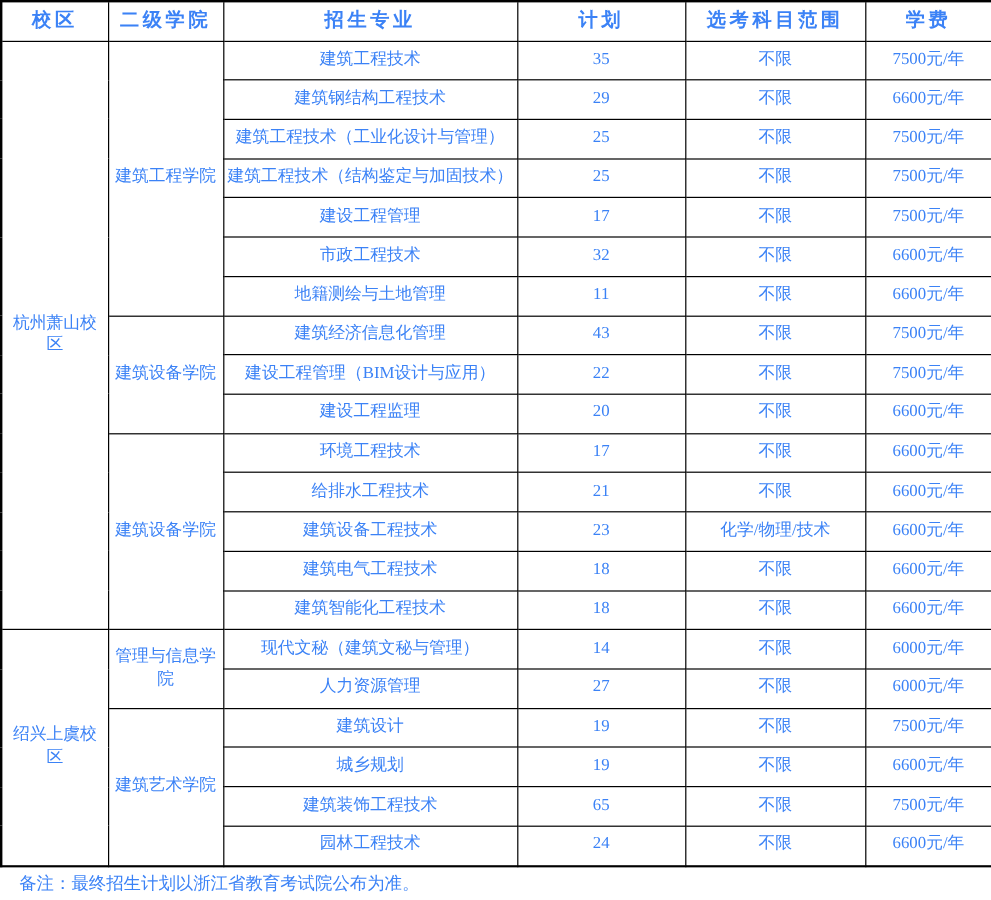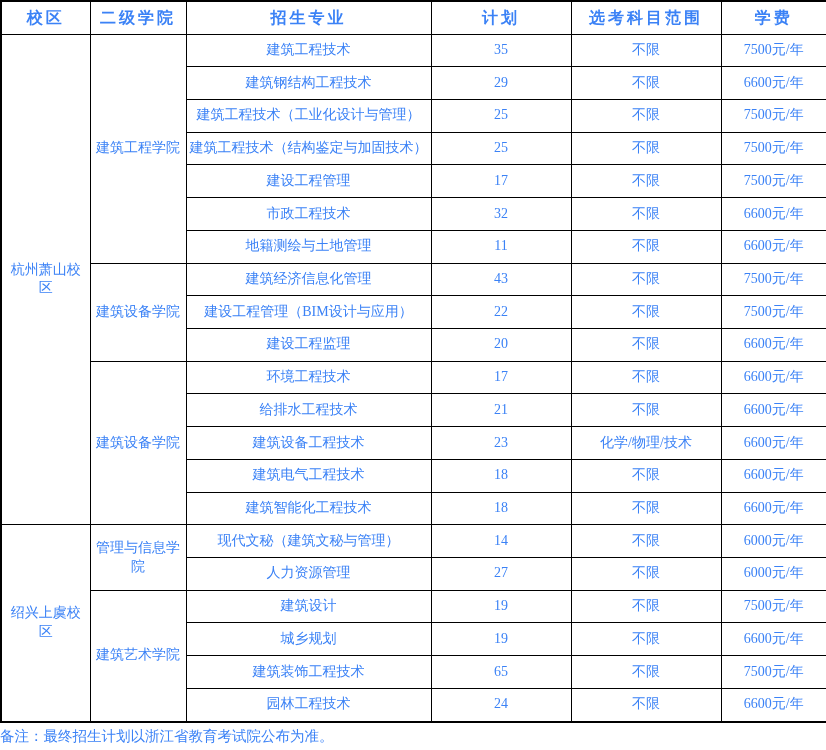--- a/index.html
+++ b/index.html
@@ -32,21 +32,21 @@
     font-size: 16px;
     letter-spacing: 3px;
   }
   td.plan-cell { font-size: 15px; margin-left: 39px; }
   td.campus-cell, td.college-cell { font-size: 14px; }
   .note {
     height: 27px;
     display: flex;
     align-items: center;
     font-size: 14.5px;
-    padding-left: 0;
+    padding-left: 16px;
     background: #ffffff;
   }
 </style>
 </head>
 <body>
 
 <div class="page">
   <table class="admission">
     <colgroup>
       <col style="width:89px">

